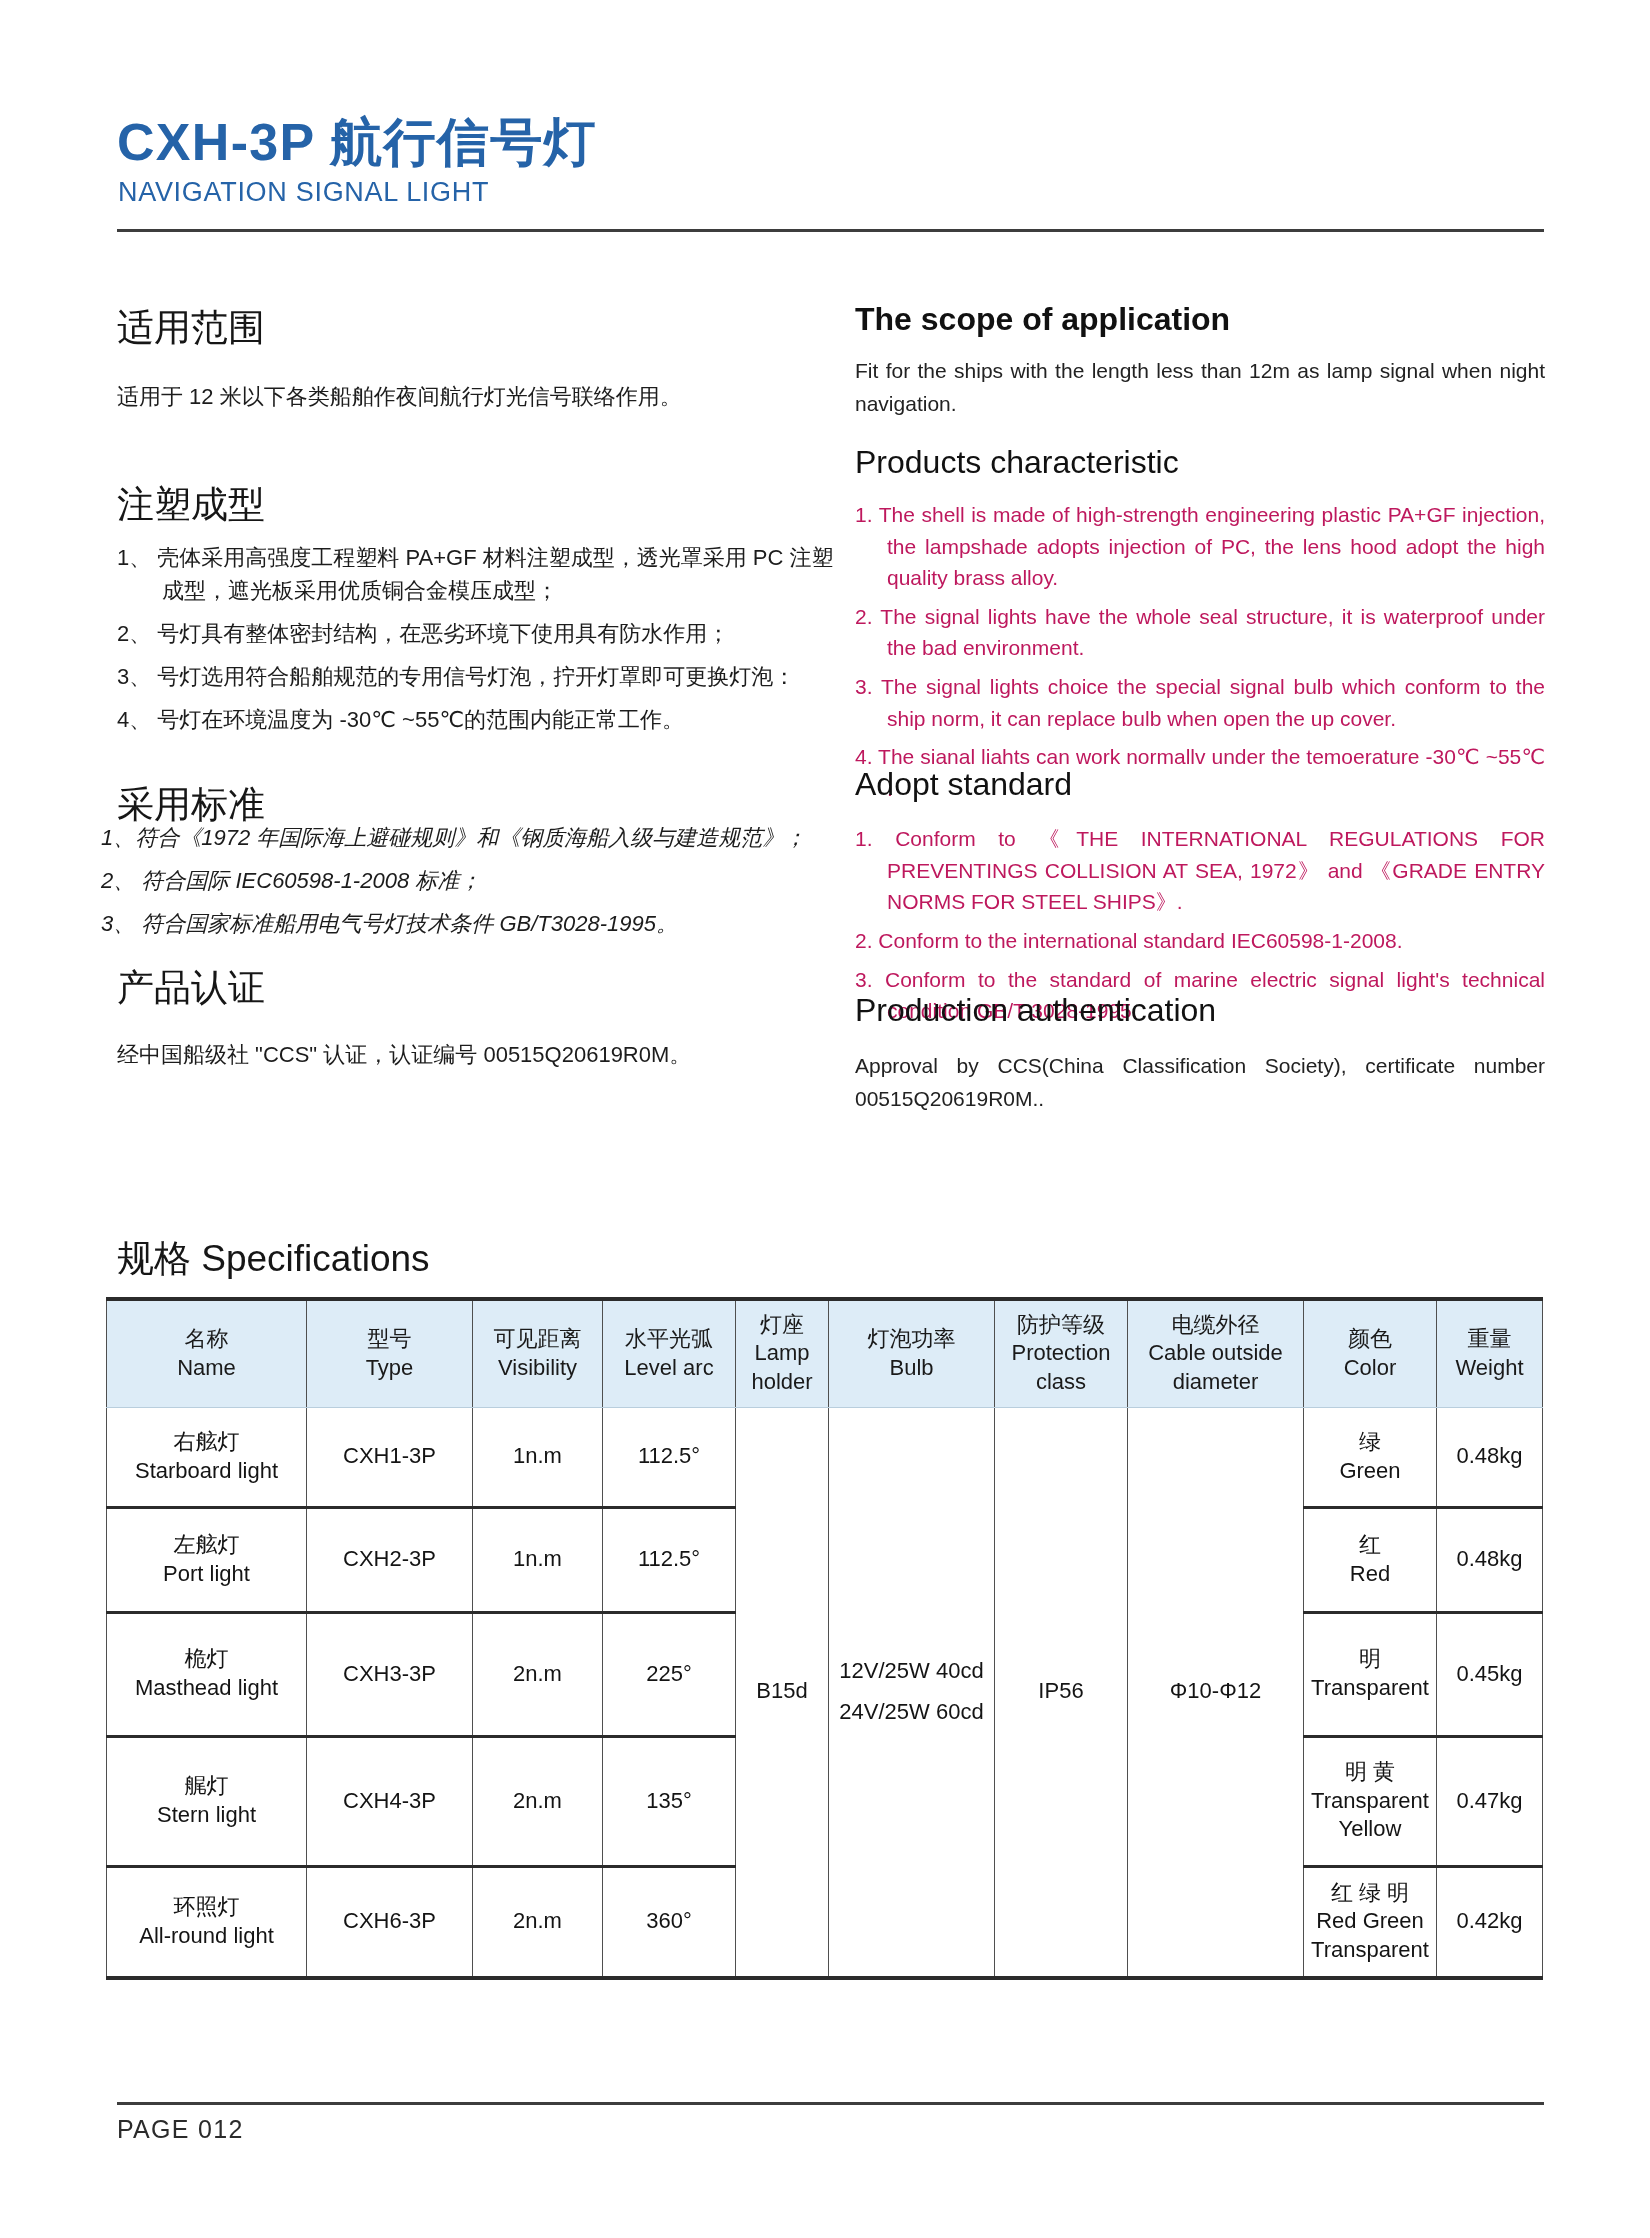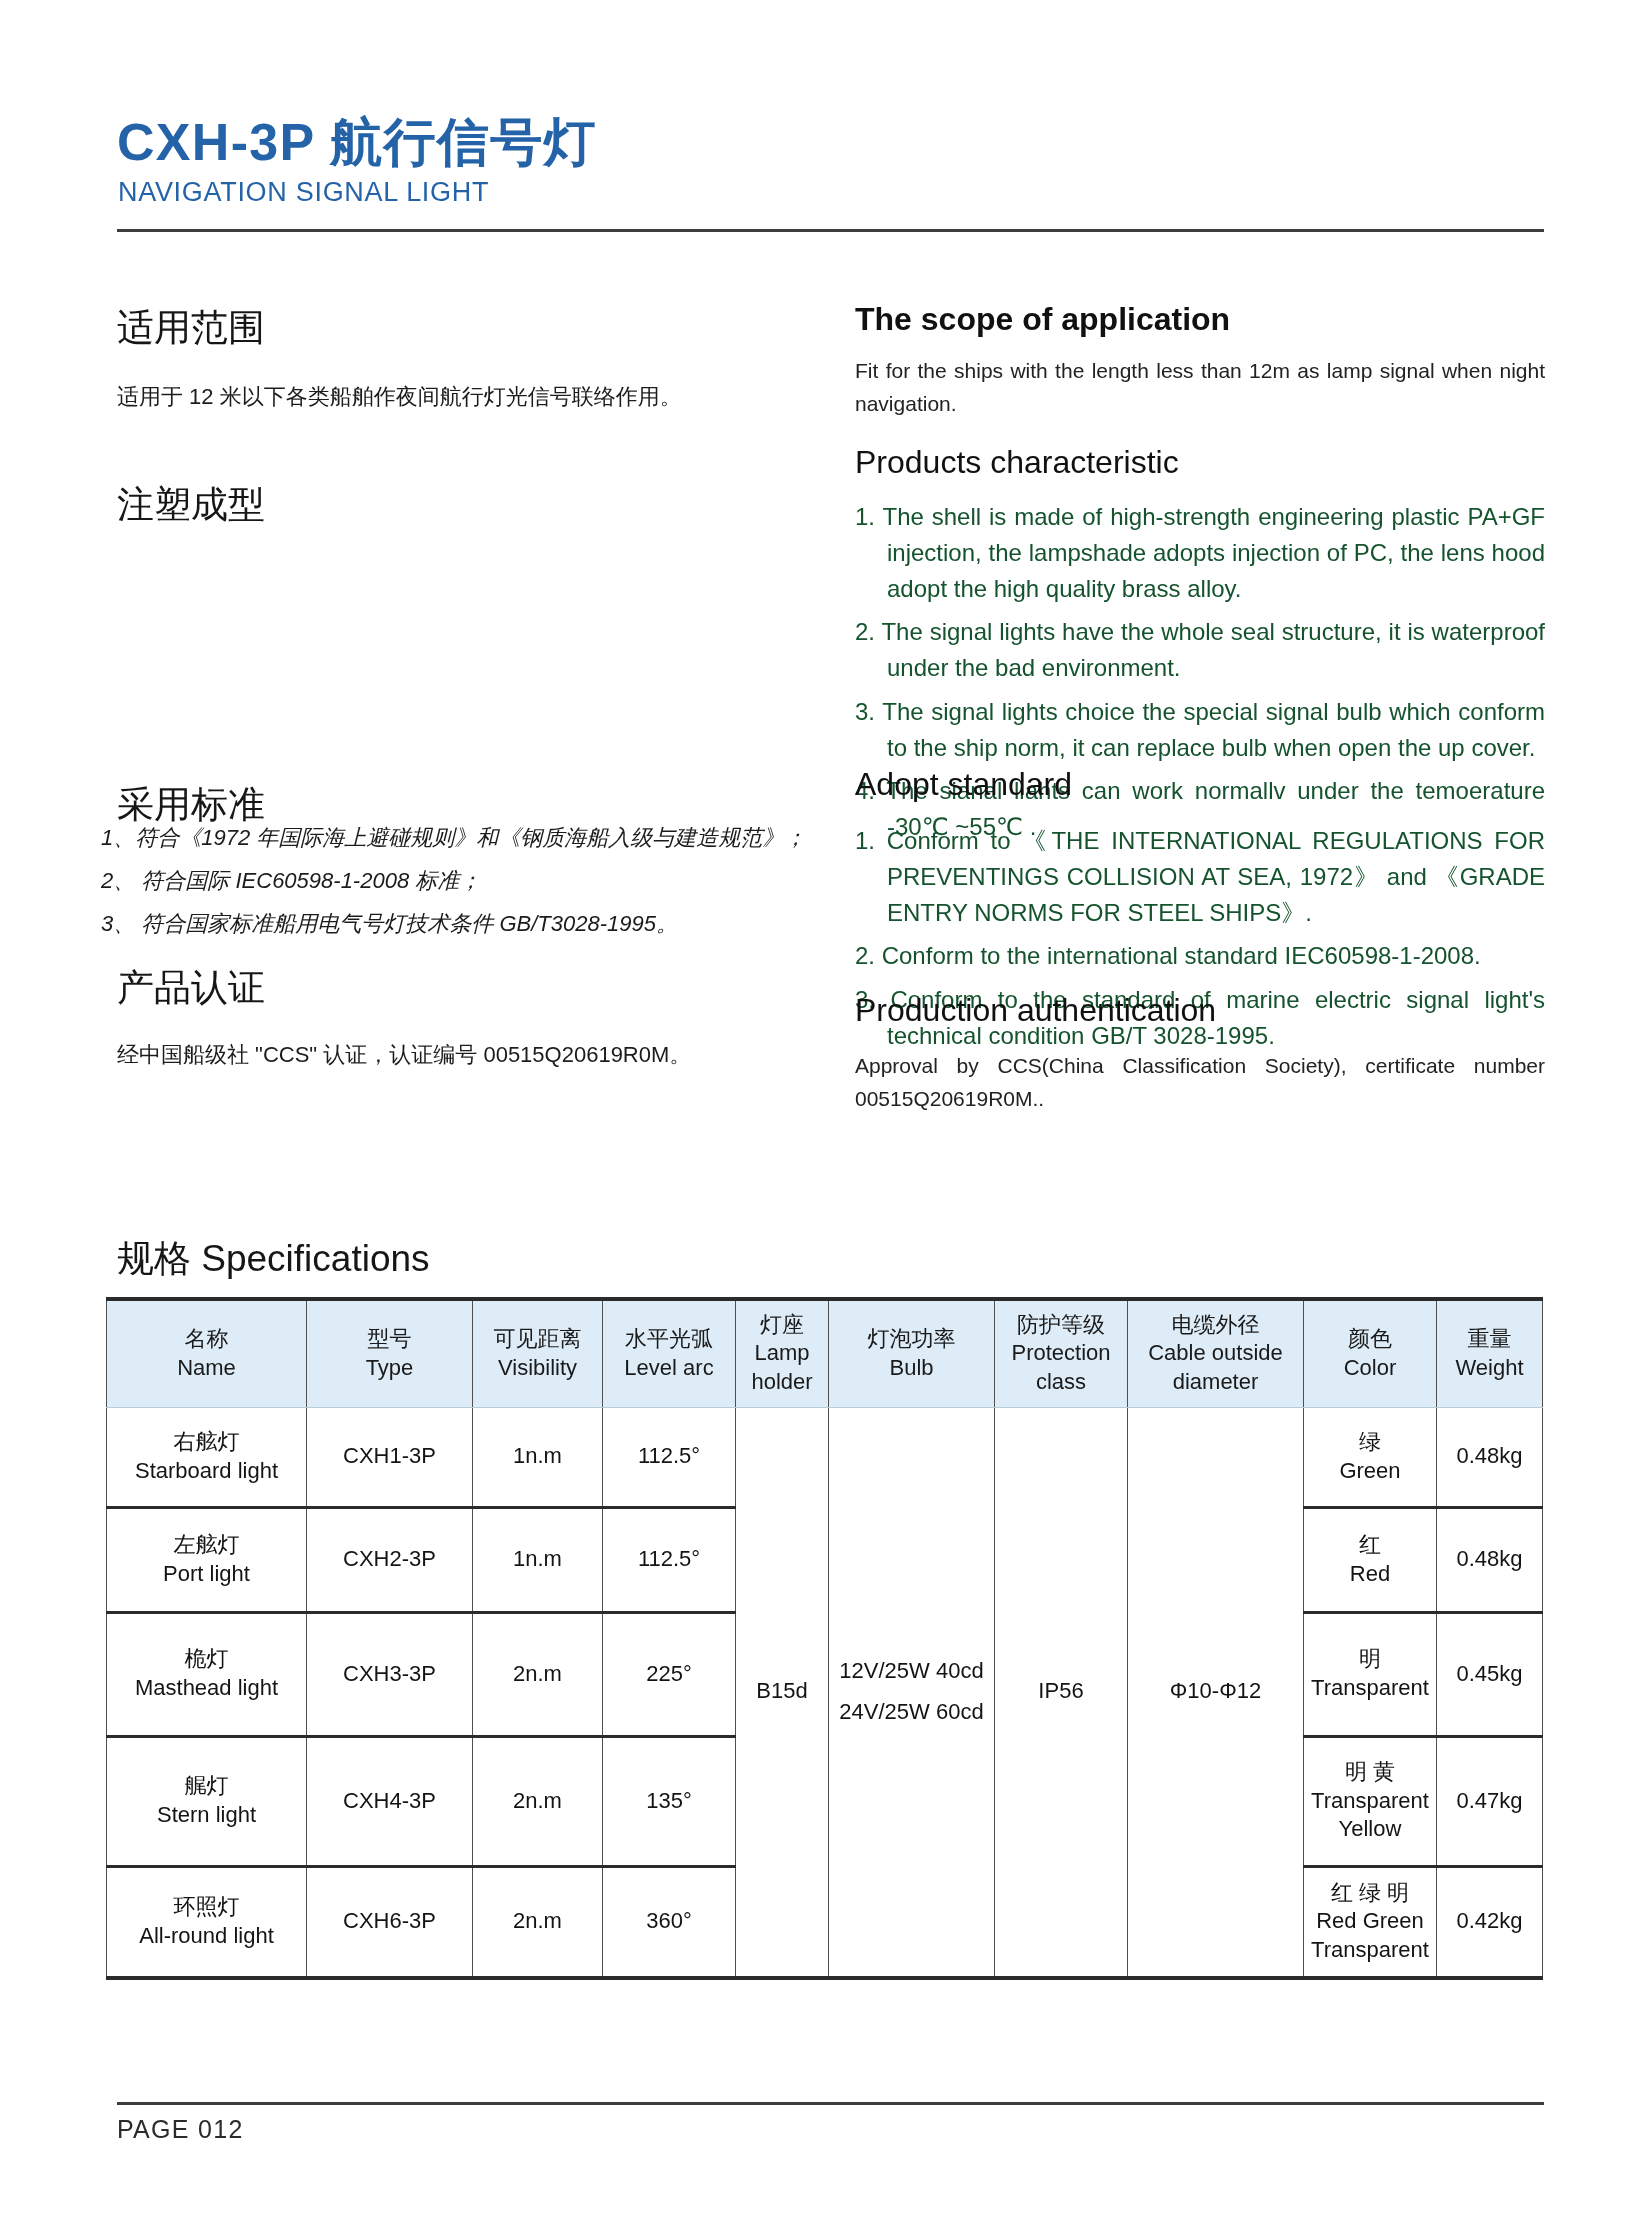--- a/index.html
+++ b/index.html
@@ -11,21 +11,21 @@
   .page-title{left:117px;top:108px;font-size:52px;font-weight:700;color:#2563a8;letter-spacing:1.3px;}
   .page-subtitle{left:118px;top:177px;font-size:27px;font-weight:400;color:#2563a8;letter-spacing:0.7px;}
   .rule{left:117px;width:1427px;height:3.3px;background:#3d3d3d;}
   .rule-top{top:229px;}
   .rule-bottom{top:2102px;}
   .zh-heading{font-size:37px;font-weight:400;color:#161616;text-align:center;}
   .en-heading{font-size:32px;font-weight:400;color:#111111;}
   .zh-body{font-size:22px;line-height:1.55;color:#1c1c1c;}
   .en-body{font-size:21px;line-height:1.55;color:#222222;}
   .zh-item{font-size:22px;line-height:1.5;margin-bottom:10px;padding-left:45px;text-indent:-45px;color:#1c1c1c;}
-  .en-item{font-size:24px;line-height:1.5;margin-bottom:7.3px;padding-left:32px;text-indent:-32px;text-align:justify;color:#14532d;}
+  .en-item{font-size:21px;line-height:1.5;margin-bottom:7.3px;padding-left:32px;text-indent:-32px;text-align:justify;color:#be185d;}
   .specs-heading{left:117px;top:1234px;font-size:37px;font-weight:400;color:#161616;}
   table.spec{
     position:absolute;left:106px;top:1297px;width:1437px;
     border-collapse:collapse;table-layout:fixed;
     border-top:4px solid #2b2b2b;border-bottom:4px solid #2b2b2b;
     border-left:1.3px solid #4f4f4f;border-right:1.3px solid #4f4f4f;
   }
   table.spec th,table.spec td{
     border-left:1.3px solid #4f4f4f;border-right:1.3px solid #4f4f4f;
     vertical-align:middle;text-align:center;font-weight:400;
@@ -52,20 +52,26 @@
 <div class="page">
 
   <div class="abs page-title">CXH-3P 航行信号灯</div>
   <div class="abs page-subtitle">NAVIGATION SIGNAL LIGHT</div>
   <div class="abs rule rule-top"></div>
 
   <div class="abs zh-heading" style="left:117px;top:303px;">适用范围</div>
   <div class="abs zh-body" style="left:117px;top:380px;width:726px;">适用于 12 米以下各类船舶作夜间航行灯光信号联络作用。</div>
 
   <div class="abs zh-heading" style="left:117px;top:480px;">注塑成型</div>
+  <div class="abs" style="left:117px;top:541px;width:726px;">
+    <div class="zh-item">1、 壳体采用高强度工程塑料 PA+GF 材料注塑成型，透光罩采用 PC 注塑成型，遮光板采用优质铜合金模压成型；</div>
+    <div class="zh-item">2、 号灯具有整体密封结构，在恶劣环境下使用具有防水作用；</div>
+    <div class="zh-item">3、 号灯选用符合船舶规范的专用信号灯泡，拧开灯罩即可更换灯泡：</div>
+    <div class="zh-item">4、 号灯在环境温度为 -30℃ ~55℃的范围内能正常工作。</div>
+  </div>
 
   <div class="abs zh-heading" style="left:117px;top:780px;">采用标准</div>
   <div class="abs" style="left:101px;top:821px;width:726px;font-style:italic;">
     <div class="zh-item">1、符合《1972 年国际海上避碰规则》和《钢质海船入级与建造规范》；</div>
     <div class="zh-item">2、 符合国际 IEC60598-1-2008 标准；</div>
     <div class="zh-item">3、 符合国家标准船用电气号灯技术条件 GB/T3028-1995。</div>
   </div>
 
   <div class="abs zh-heading" style="left:117px;top:963px;">产品认证</div>
   <div class="abs zh-body" style="left:117px;top:1038px;width:726px;">经中国船级社 "CCS" 认证，认证编号 00515Q20619R0M。</div>

